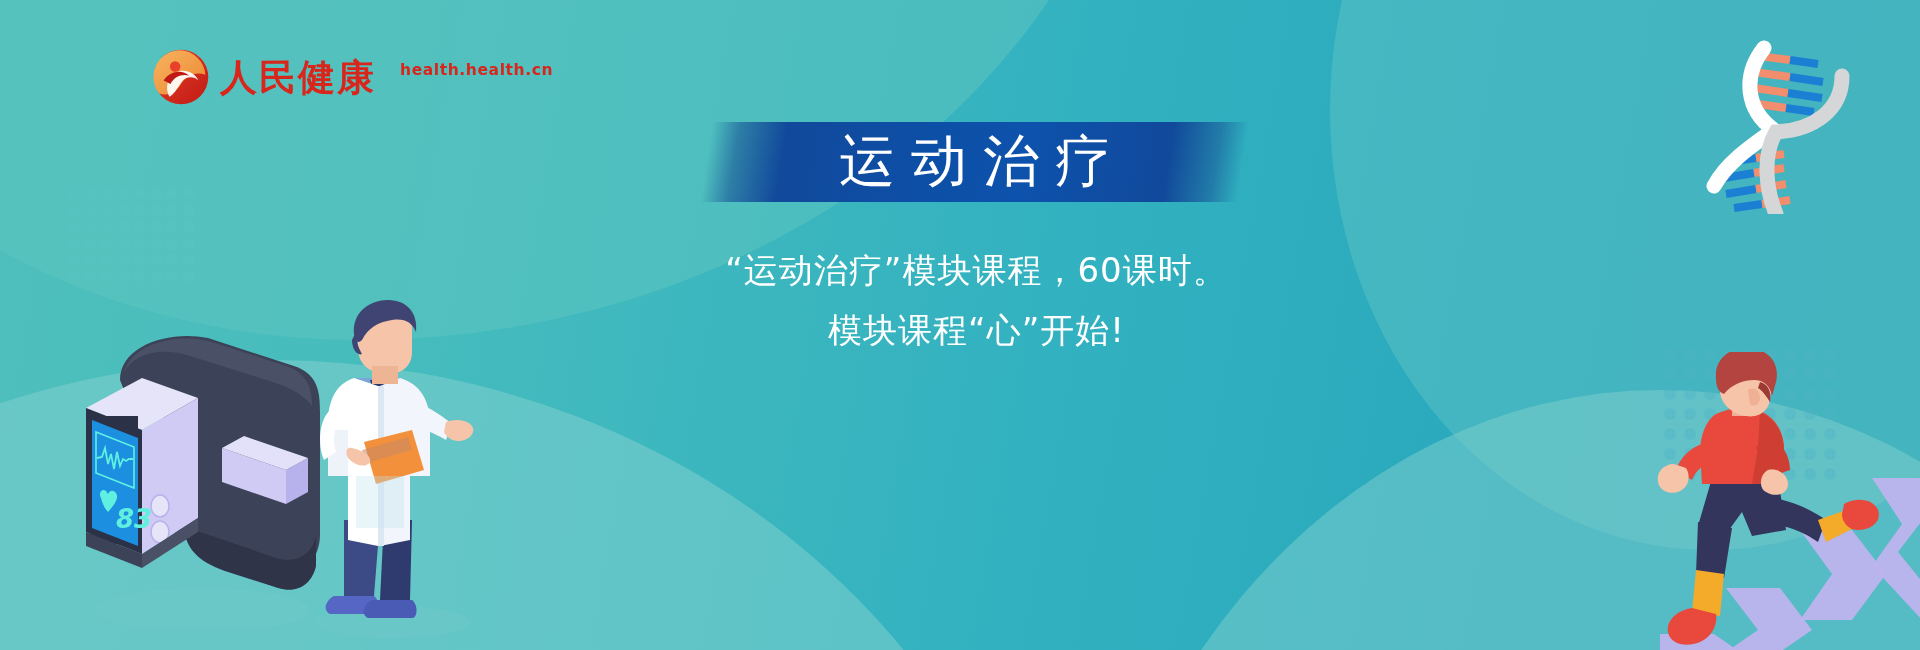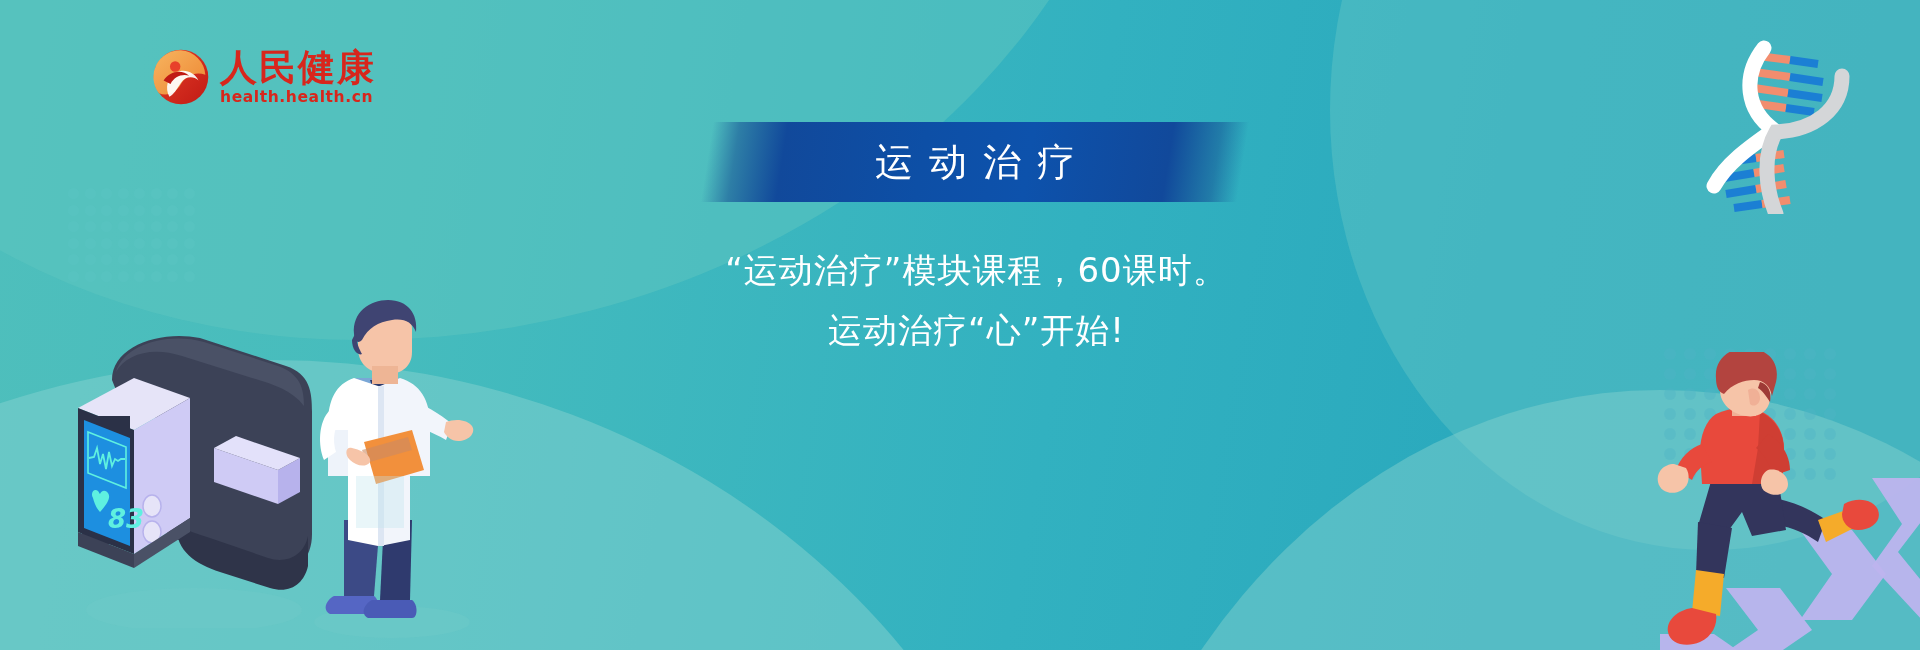--- a/index.html
+++ b/index.html
@@ -41,21 +41,21 @@
   .dotgrid span{
     position:absolute;border-radius:50%;
   }
 
   
   #logo{
     position:absolute;left:152px;top:48px;
     display:flex;align-items:center;gap:10px;
   }
   #logo .emblem{width:58px;height:58px;position:relative;flex:0 0 auto;}
-  #logo .wordmark{display:flex;flex-direction:column;line-height:1;}
+  #logo .wordmark{display:flex;flex-direction:row;line-height:1;gap:24px;}
   #logo .cn{
     font-size:37px;font-weight:bold;color:#d8261c;
     letter-spacing:2px;font-family:"DejaVu Sans","Liberation Sans",sans-serif;
     white-space:nowrap;
   }
   #logo .url{
     font-size:15.5px;font-weight:bold;color:#d8261c;
     letter-spacing:.6px;margin-top:4px;white-space:nowrap;
     font-family:"DejaVu Sans","Liberation Sans",sans-serif;
   }
@@ -90,36 +90,36 @@
        #11499b 14%,
        #0d4fa6 40%,
        #0d52ac 60%,
        #11499b 86%,
        rgba(19,74,146,.5) 95%,
        rgba(21,78,150,0) 100%);
     transform:skewX(-9deg);
   }
   #ribbon-text{
     position:relative;color:#ffffff;
-    font-size:38px;font-weight:400;letter-spacing:16px;
+    font-size:56px;font-weight:400;letter-spacing:16px;
     padding-left:16px;white-space:nowrap;
     font-family:"DejaVu Sans","Liberation Sans",sans-serif;
   }
 
   #sub-lines{
     margin-top:46px;margin-left:33px;
     display:flex;flex-direction:column;align-items:center;gap:14px;
   }
   #sub-lines div{
     color:#ffffff;font-size:34px;letter-spacing:1px;white-space:nowrap;
     font-family:"DejaVu Sans","Liberation Sans",sans-serif;
   }
 
   
-  #watch{position:absolute;left:64px;top:328px;width:250px;height:290px;}
+  #watch{position:absolute;left:72px;top:328px;width:250px;height:290px;}
   #doctor{position:absolute;left:300px;top:300px;width:185px;height:340px;}
   #runner{position:absolute;left:1640px;top:352px;width:285px;height:300px;}
   #dna{position:absolute;left:1690px;top:14px;width:235px;height:200px;}
 
   .ill{display:block;}
 </style>
 </head>
 <body>
 
 <div id="banner">
@@ -275,21 +275,21 @@
   <div id="headline-block">
 
 
     <div id="ribbon">
       <div class="ribbon-bg"></div>
       <div id="ribbon-text">运动治疗</div>
     </div>
 
     <div id="sub-lines">
       <div>“运动治疗”模块课程，60课时。</div>
-      <div>运动治疗“心”开始!</div>
+      <div>模块课程“心”开始!</div>
     </div>
   </div>
 
   <div id="watch">
     <svg viewBox="0 0 250 300" width="250" height="300" class="ill">
 
       <ellipse cx="130" cy="282" rx="108" ry="22" fill="#6ecac7" opacity=".45"></ellipse>
 
       <path d="M48 52 C48 18 96 2 136 10 L222 38 C246 46 248 64 248 84 L248 206
                C248 236 226 250 200 242 L120 214 C96 206 92 190 92 170 L92 96

